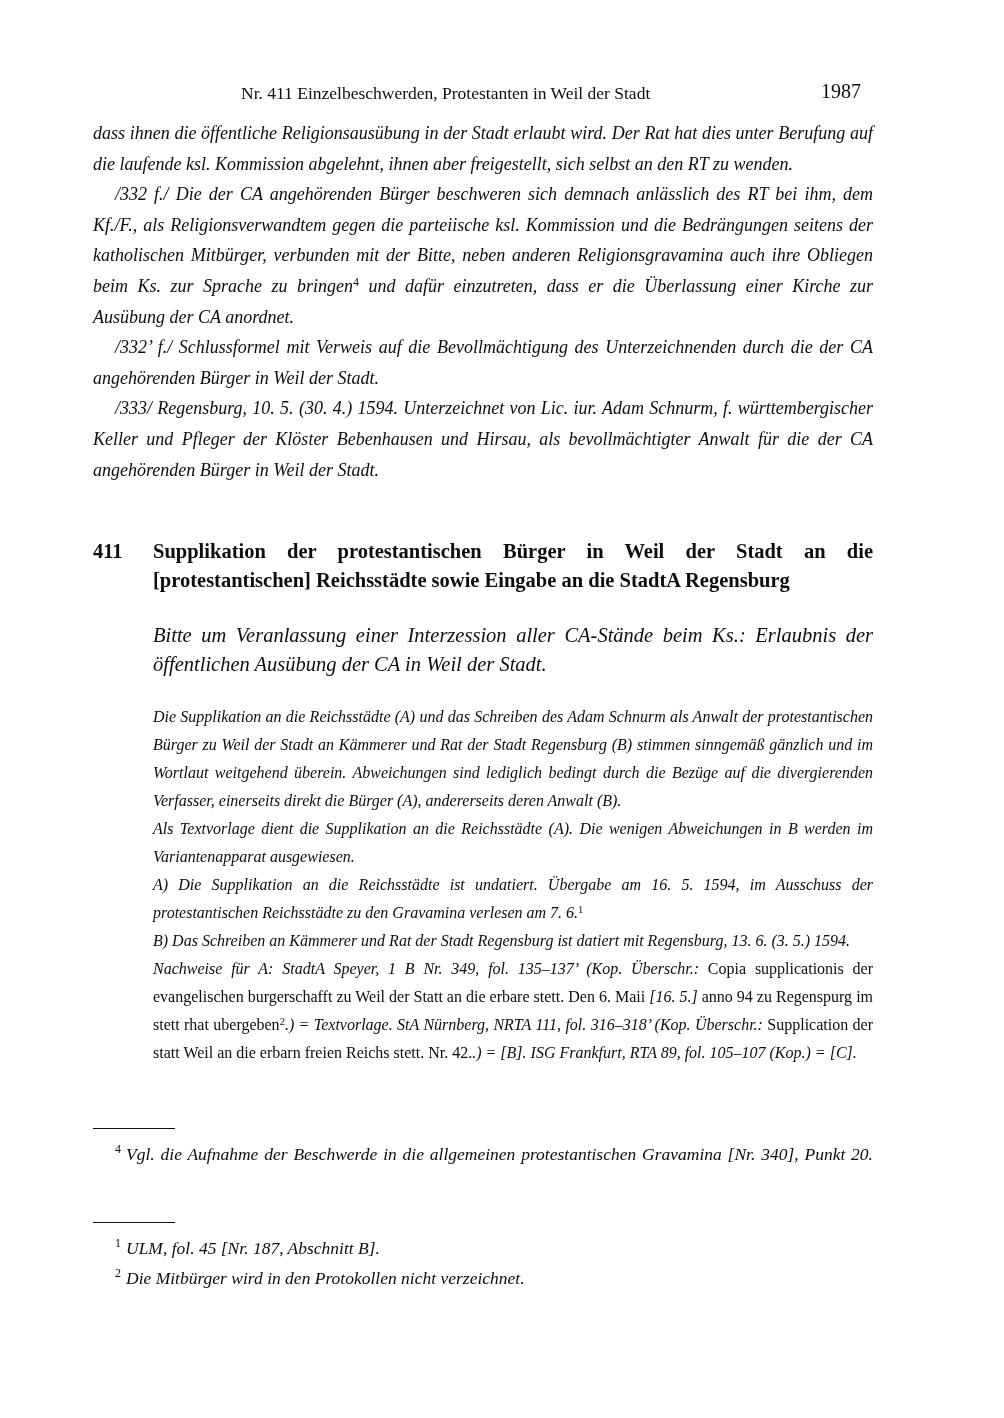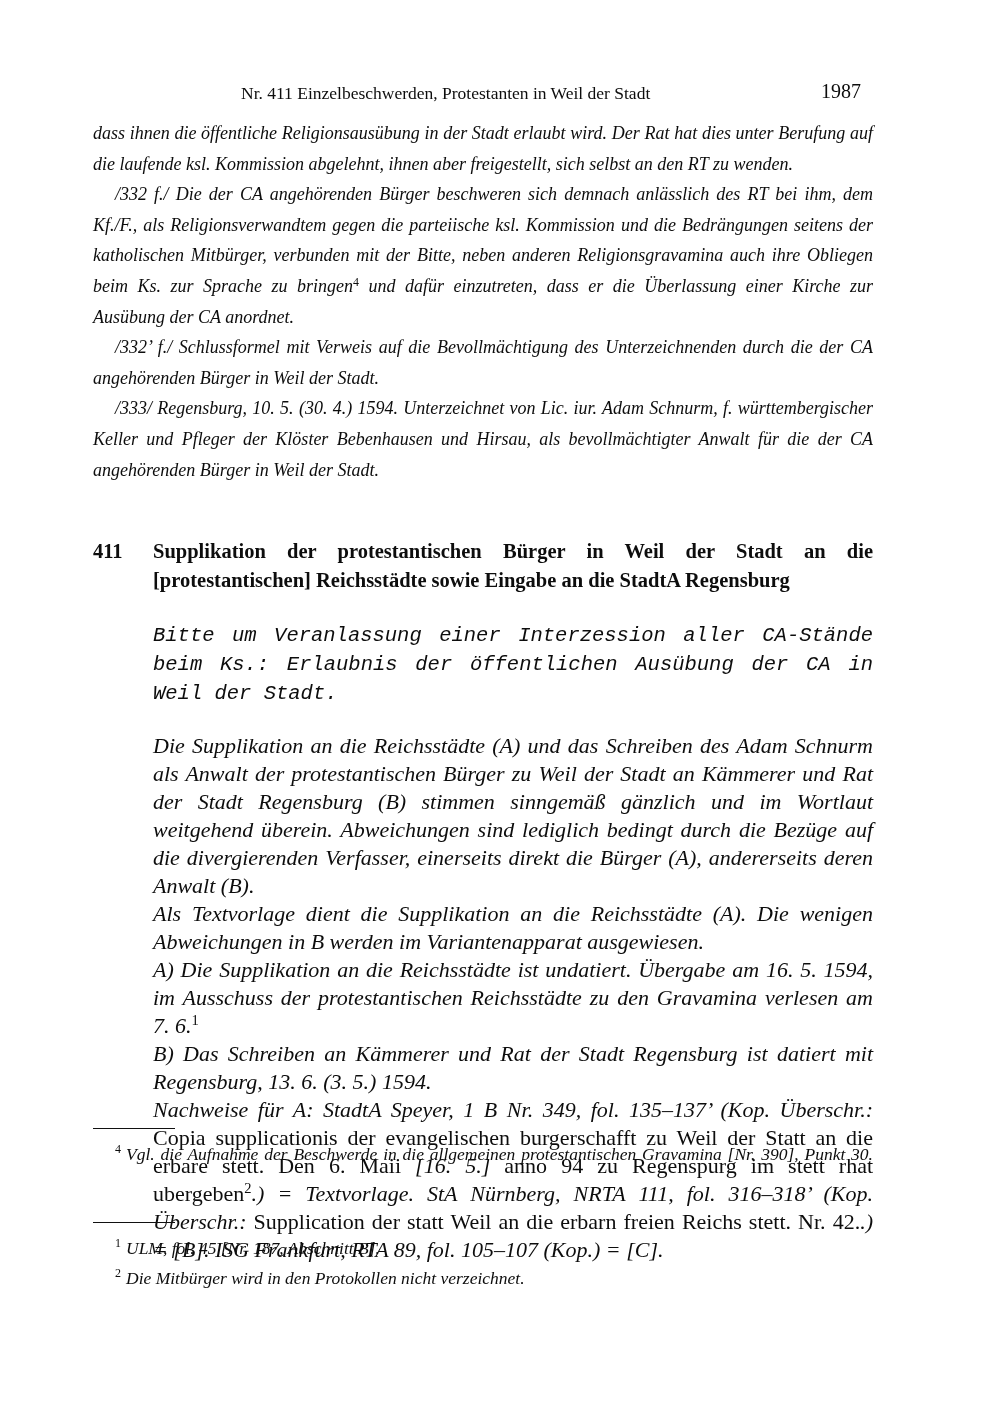--- a/index.html
+++ b/index.html
@@ -102,25 +102,24 @@
     margin-left: 60px;
     width: 720px;
   }
   .regest-summary {
     font-style: italic;
     font-size: 20.5px;
     line-height: 29px;
     text-align: justify;
     text-justify: inter-word;
     margin-top: 26px;
-    font-family: Liberation Mono, monospace;
   }
   .apparatus {
     font-style: italic;
-    font-size: 22px;
+    font-size: 16px;
     line-height: 28px;
     text-align: justify;
     text-justify: inter-word;
     margin-top: 24px;
   }
   .apparatus p + p { margin-top: 0; }
   .apparatus .just { text-align: justify; text-align-last: left; }
   .roman { font-style: normal; }
   sup {
     font-size: 0.66em;
@@ -208,21 +207,21 @@
         <p class="just">B) Das Schreiben an Kämmerer und Rat der Stadt Regensburg ist datiert mit Regensburg, 13. 6. (3. 5.) 1594.</p>
 
         <p class="just"><span>Nachweise für A: StadtA Speyer, 1 B Nr. 349, fol. 135–137’ (Kop. Überschr.: </span><span class="roman">Copia supplicationis der evangelischen burgerschafft zu Weil der Statt an die erbare stett. Den 6. Maii </span><span>[16. 5.]</span><span class="roman"> anno 94 zu Regenspurg im stett rhat ubergeben</span><sup>2</sup><span>.) = Textvorlage. StA Nürnberg, NRTA 111, fol. 316–318’ (Kop. Überschr.: </span><span class="roman">Supplication der statt Weil an die erbarn freien Reichs stett. Nr. 42.</span><span>.) = [B]. ISG Frankfurt, RTA 89, fol. 105–107 (Kop.) = [C].</span></p>
 
       </div>
     </div>
   </div>
 
   <div class="footnotes fn-block-a">
     <div class="fn-rule"></div>
-    <p class="fn-line fn-a-line1"><span class="fn-mark">4</span><span>Vgl. die Aufnahme der Beschwerde in die allgemeinen protestantischen Gravamina [Nr. 390], Punkt 30.</span></p>
+    <p class="fn-line fn-a-line1"><span class="fn-mark">4</span><span>Vgl. die Aufnahme der Beschwerde in die allgemeinen protestantischen Gravamina [Nr. 340], Punkt 20.</span></p>
   </div>
 
   <div class="footnotes fn-block-b">
     <div class="fn-rule"></div>
     <p class="fn-line"><span class="fn-mark">1</span><span>ULM, fol. 45 [Nr. 187, Abschnitt B].</span></p>
     <p class="fn-line"><span class="fn-mark">2</span><span>Die Mitbürger wird in den Protokollen nicht verzeichnet.</span></p>
   </div>
 
 </div>
 

